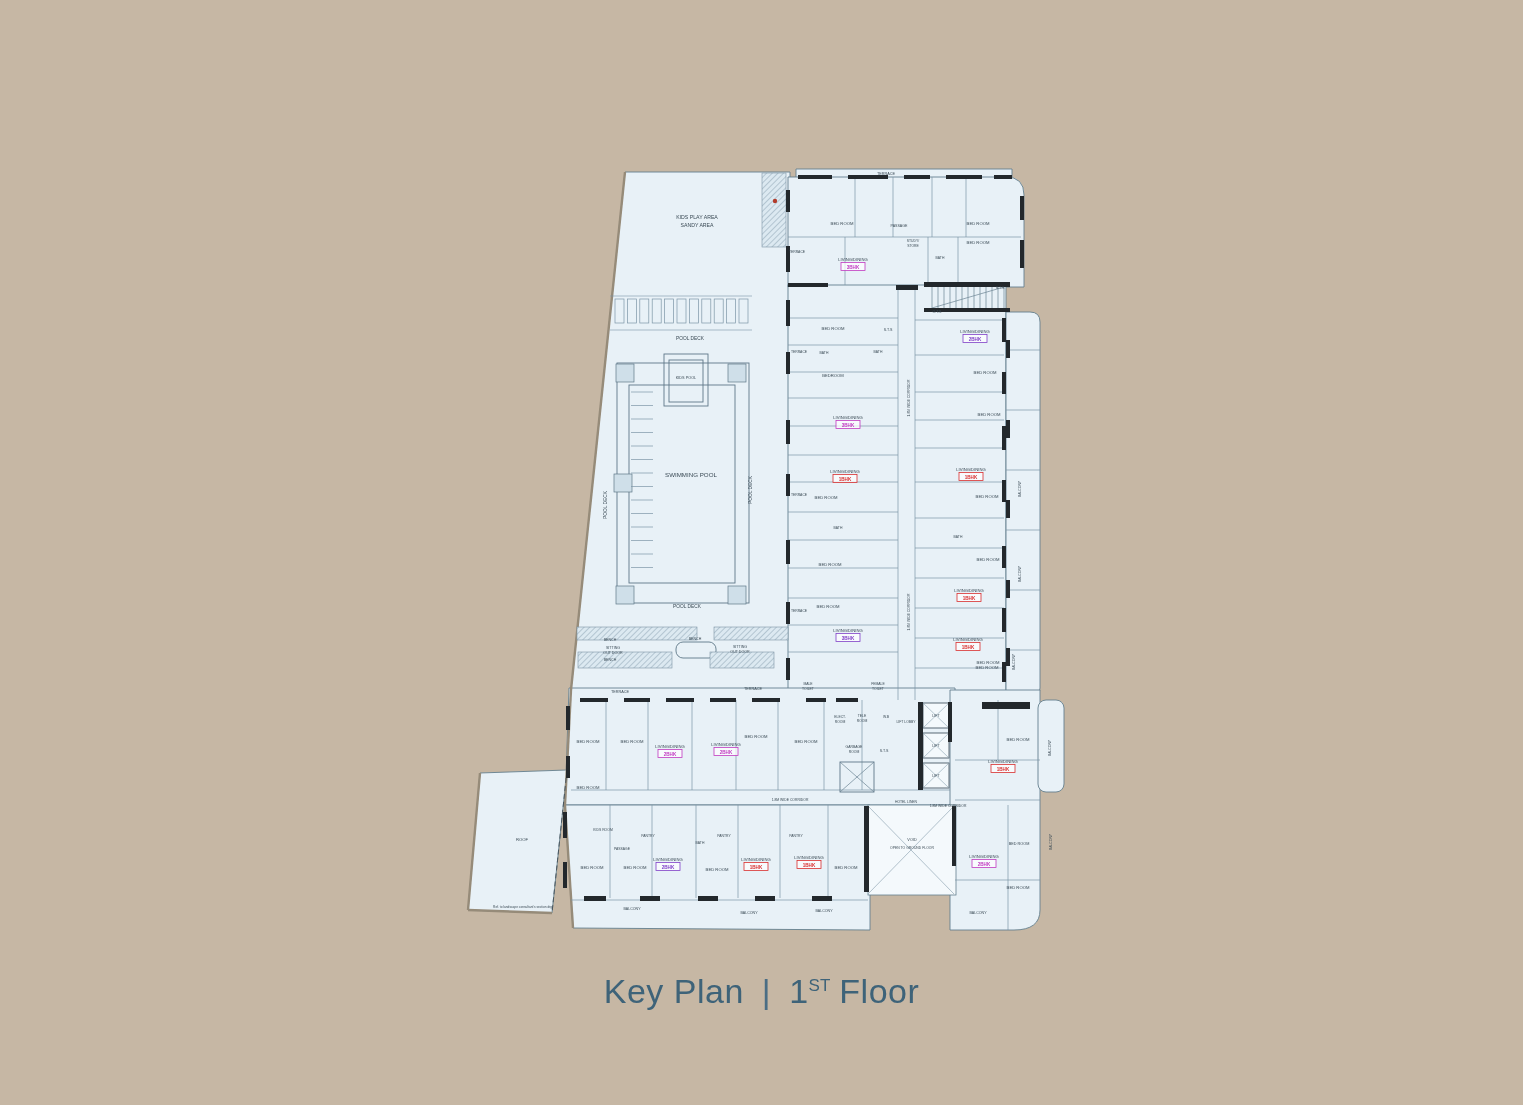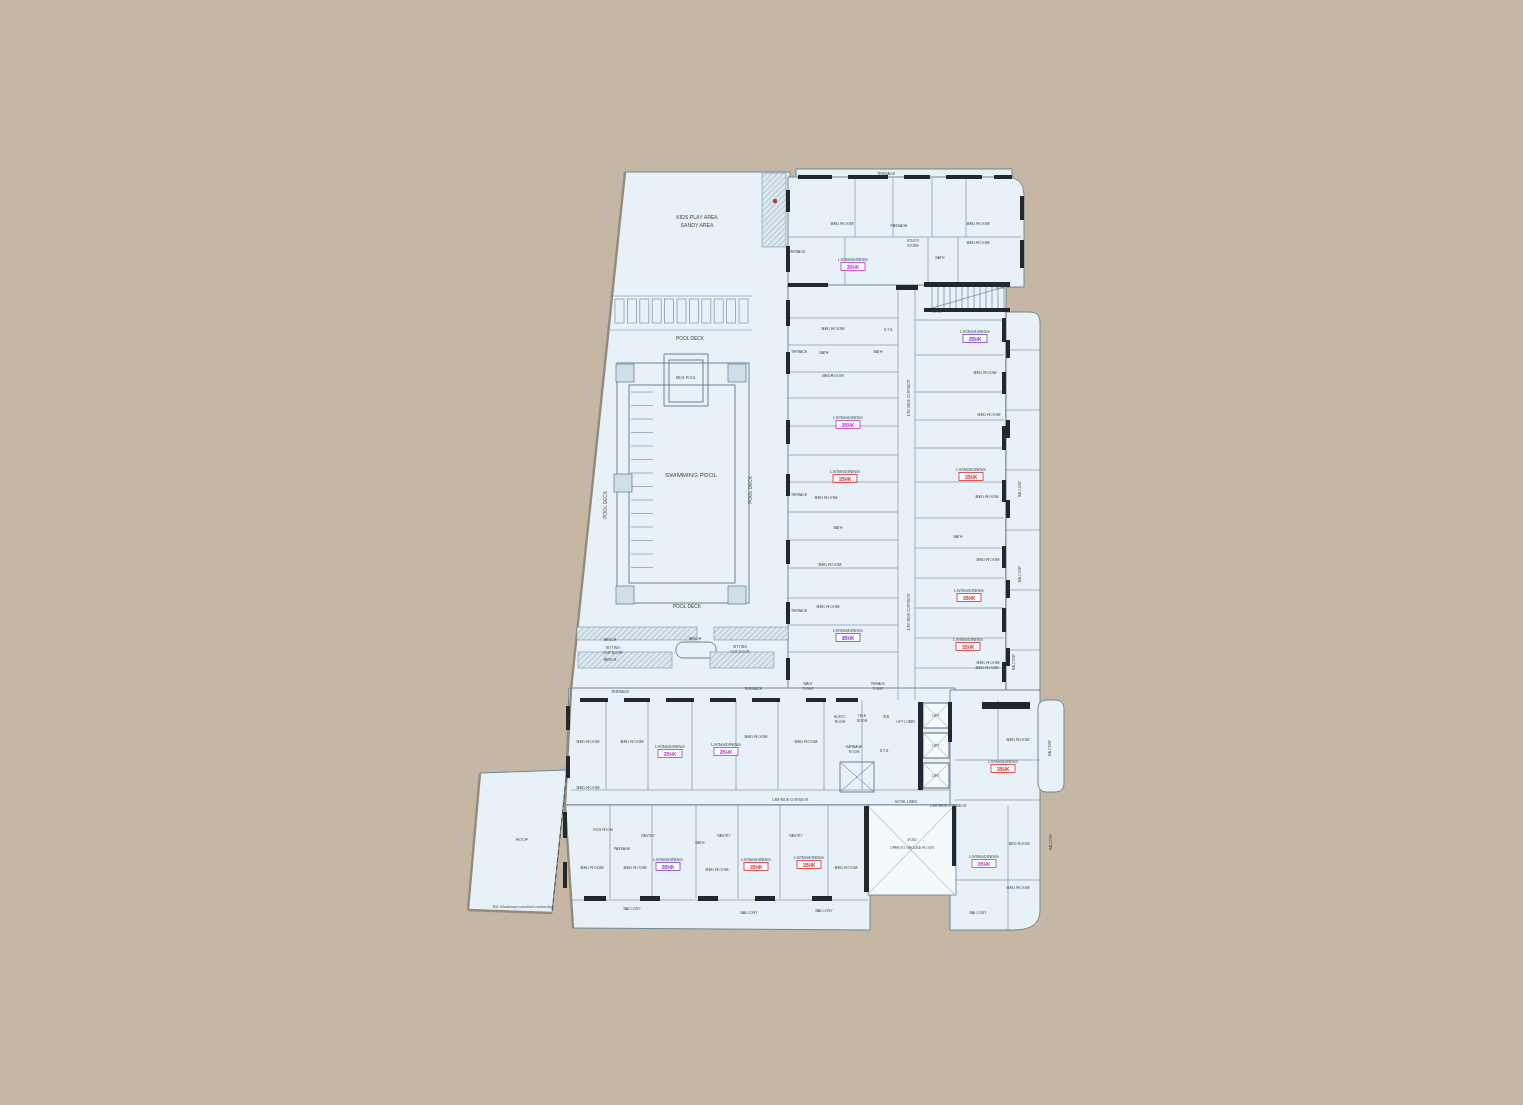--- a/index.html
+++ b/index.html
@@ -377,13 +377,16 @@
           <rect x="744" y="862.5" width="24" height="8" fill="rgba(255,255,255,0.7)" stroke="#d92f2f" stroke-width="0.8"></rect>
           <text x="756" y="868.8" fill="#d92f2f" font-size="4.6" text-anchor="middle" font-weight="bold" font-family="&quot;Liberation Sans&quot;, sans-serif">1BHK</text>
           <rect x="797" y="860.5" width="24" height="8" fill="rgba(255,255,255,0.7)" stroke="#d92f2f" stroke-width="0.8"></rect>
           <text x="809" y="866.8" fill="#d92f2f" font-size="4.6" text-anchor="middle" font-weight="bold" font-family="&quot;Liberation Sans&quot;, sans-serif">1BHK</text>
           <rect x="972" y="859.5" width="24" height="8" fill="rgba(255,255,255,0.7)" stroke="#c13ac1" stroke-width="0.8"></rect>
           <text x="984" y="865.8" fill="#c13ac1" font-size="4.6" text-anchor="middle" font-weight="bold" font-family="&quot;Liberation Sans&quot;, sans-serif">2BHK</text>
         </g>
     </svg>
   </div>
 
+  <div class="title">
+    <span>Key Plan</span><span class="sep">|</span><span><span>1</span><sup>ST</sup><span class="floor-word">Floor</span></span>
+  </div>
 </div>
 
 </body></html>

